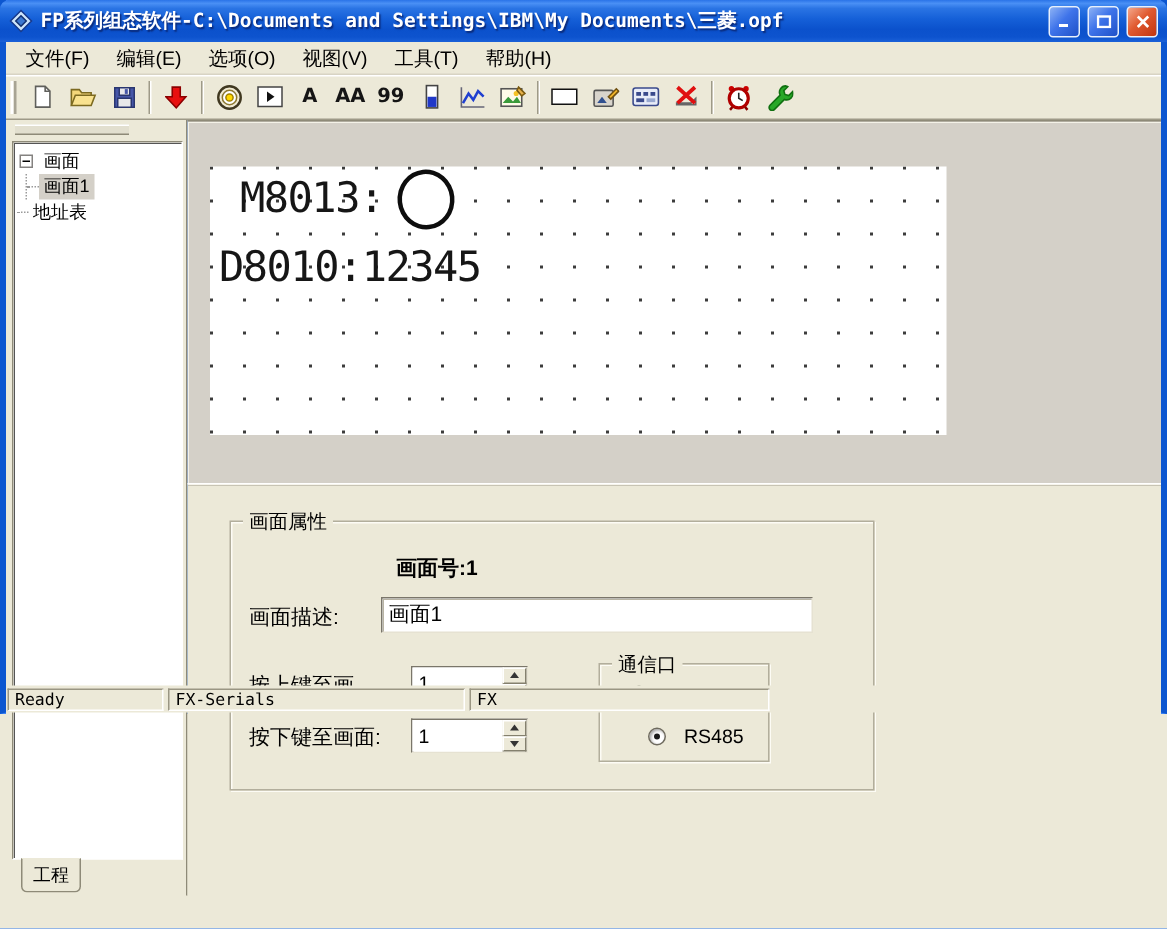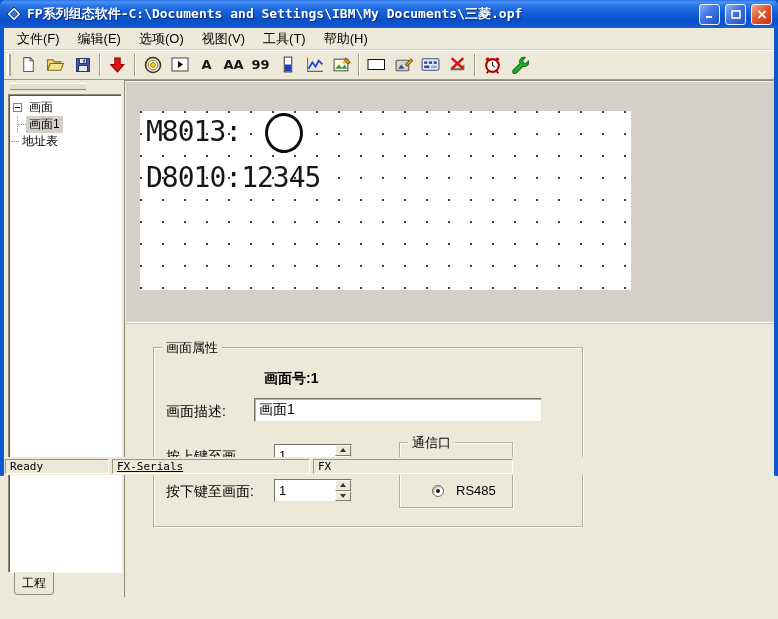--- a/index.html
+++ b/index.html
@@ -59,21 +59,21 @@
 
   .right-area{ flex:1; height:100%; display:flex; flex-direction:column;
     border-left:1px solid #8e8a78; }
 
   .canvas-wrap{ height:242px; background:#d4d0c8; position:relative;
     border-top:1px solid #8e8a78; box-shadow:inset 1px 1px 0 #f4f2e8; }
   .canvas{ position:absolute; left:15px; top:30px; width:491px; height:179px; background:#fff;
     background-image:radial-gradient(circle, #3c3c3c 1px, transparent 1.3px);
     background-size:22px 22px; background-position:12px 12px; }
   .cline{ position:absolute; left:6px; font:28px "DejaVu Sans Mono", monospace; color:#161616; letter-spacing:-1px; }
-  .cline.l1{ top:4px; }
+  .cline.l1{ top:4px;margin-left:14px; }
   .cline.l2{ top:50px; }
   .lamp{ position:absolute; left:125px; top:2px; width:38px; height:40px;
     border:3px solid #0d0d0d; border-radius:50%; background:#fff; transform:rotate(-6deg); }
 
   .props{ flex:1; background:#ece9d8; position:relative;
     border-top:1px solid #fff; box-shadow:inset 0 1px 0 #c8c4b4; }
 
   .group{ position:absolute; border:1px solid #b2ae9c;
     box-shadow:inset 1px 1px 0 #fdfcf5, 1px 1px 0 #fdfcf5; }
   .group-title{ position:absolute; top:-9px; left:8px; background:#ece9d8; padding:0 4px; font-size:13px; color:#000; white-space:nowrap; }
@@ -99,21 +99,21 @@
   .radio{ width:12px; height:12px; border-radius:50%; background:#fff; border:1px solid #6e6a5e;
     box-shadow:inset 1px 1px 2px rgba(0,0,0,.35); position:relative; flex:0 0 auto; }
   .radio.sel::after{ content:""; position:absolute; left:3px; top:3px; width:4px; height:4px; background:#1a1a1a; border-radius:50%; }
   .radio-label{ font-size:13px; }
 
   
   .statusbar{ position:absolute; left:0; bottom:0; width:770px; height:18px; background:#ece9d8;
     display:flex; align-items:stretch; gap:3px; padding:2px 3px 1px 1px; }
   .spane{ border:1px solid; border-color:#9a9683 #fff #fff #9a9683; background:#ece9d8;
     font:11px "DejaVu Sans Mono", monospace; color:#000; padding:0 4px; line-height:13px; }
-  .sp1{ width:104px; } .sp2{ width:198px;text-decoration:underline; } .sp3{ width:200px; }
+  .sp1{ width:104px; } .sp2{ width:198px; } .sp3{ width:200px; }
 </style>
 </head>
 <body>
 
 <div class="window">
 
   <div class="titlebar">
     <span class="title-icon">
       <svg width="16" height="16" viewBox="0 0 16 16">
         <polygon points="8,1 15,8 8,15 1,8" fill="#cfe6fa" stroke="#16398c"></polygon>

